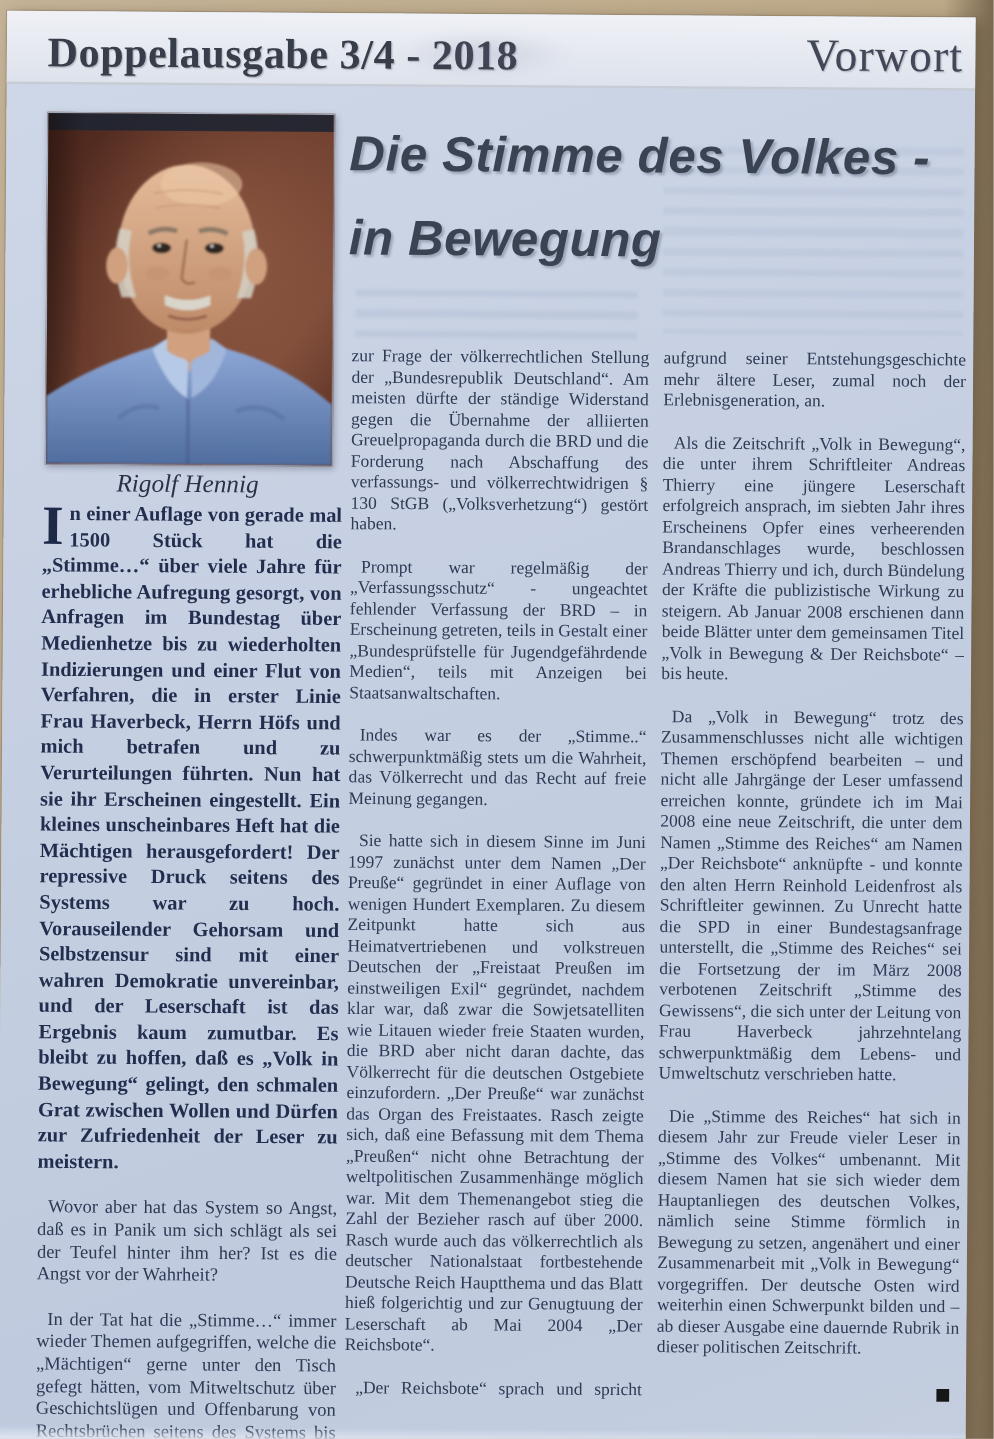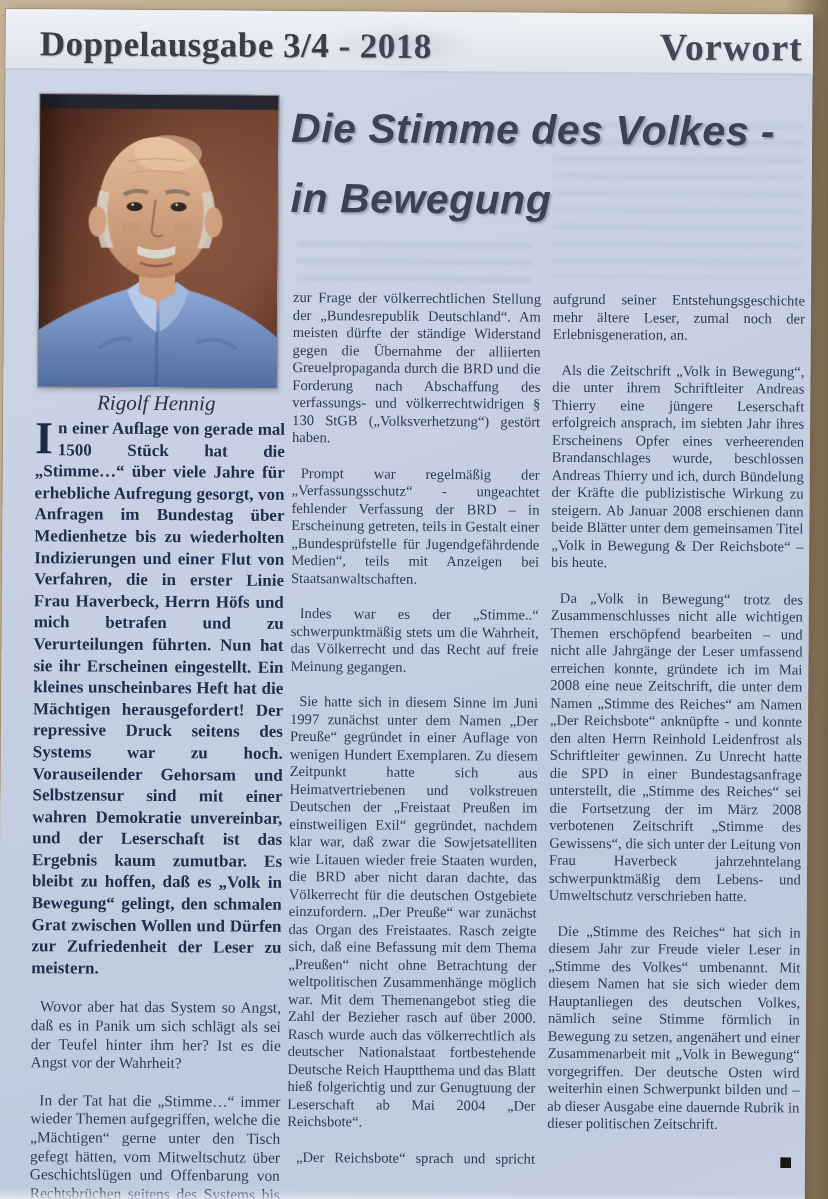--- a/index.html
+++ b/index.html
@@ -28,21 +28,21 @@
     border-bottom:2px solid rgba(100,108,128,.28);
     display:flex;align-items:flex-end;justify-content:space-between;
     padding:0 10px 4px 34px;
   }
   .issue{
     font-family:"Liberation Serif","DejaVu Serif",serif;font-weight:bold;
     font-size:35px;letter-spacing:.5px;color:var(--c-header_text,#383d4a);
     text-shadow:1px 1px 1px rgba(90,95,110,.35);
   }
   .vorwort{
-    font-family:"Liberation Serif","DejaVu Serif",serif;font-weight:bold;
+    font-family:"Liberation Serif","DejaVu Serif",serif;font-weight:normal;
     font-size:38px;color:#434858;letter-spacing:1px;
     text-shadow:1px 1px 1px rgba(90,95,110,.3);
   }
   
   .ghost{position:absolute;pointer-events:none;filter:blur(1.4px);}
   .ghost.lines{
     background:repeating-linear-gradient(to bottom, transparent 0 4px, rgba(98,112,152,.10) 4px 10px, transparent 10px 17px);
   }
   .ghost.blob{
     background:radial-gradient(ellipse at 50% 50%, rgba(112,122,152,.20), rgba(112,122,152,0) 70%);

